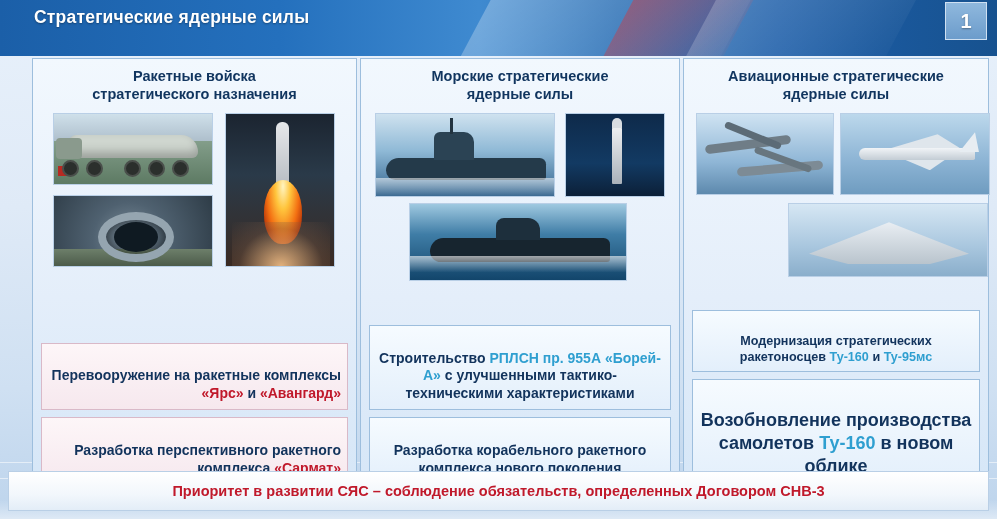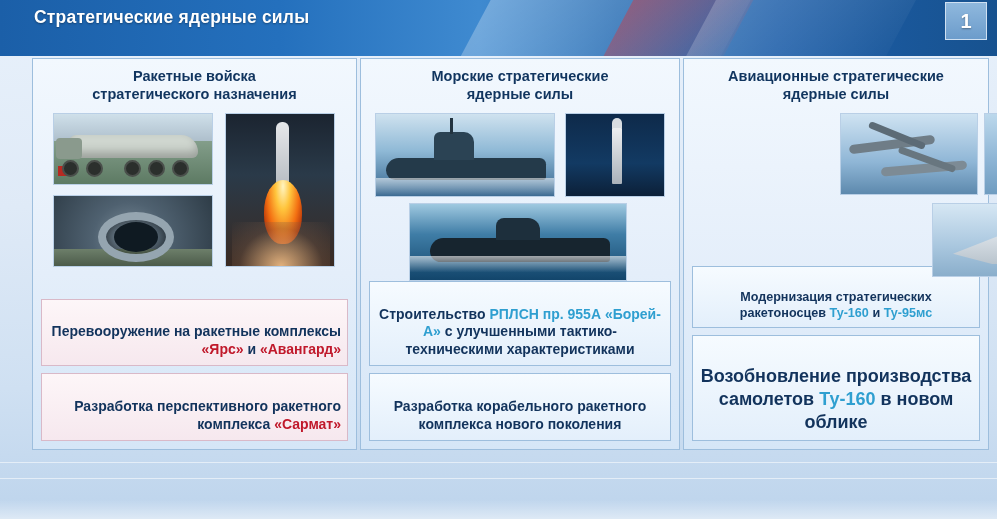--- a/index.html
+++ b/index.html
@@ -57,33 +57,33 @@
       linear-gradient(180deg, rgba(255,255,255,0) 0 96%, rgba(255,255,255,0.5) 100%);
     pointer-events: none;
   }
   .bg-stripe {
     position: absolute; left: 0; width: 997px; height: 1px;
     background: rgba(255,255,255,0.55);
   }
 
   
   .columns {
-    position: absolute; left: 8px; top: 58px; width: 981px; height: 392px;
+    position: absolute; left: 8px; top: 58px; width: 981px; height: 436px;
     display: flex; gap: 3px; padding-left: 24px;
   }
   .col {
     position: relative;
     border: 1px solid #9dbedd;
     background: linear-gradient(180deg, #f2f8fe 0%, #e4eefa 55%, #d5e6f7 100%);
     padding: 6px 8px 8px 8px;
     display: flex; flex-direction: column;
   }
   .col-1 { width: 325px; }
   .col-2 { width: 320px; }
-  .col-3 { width: 306px; align-items: center; }
+  .col-3 { width: 306px; }
 
   .col-title {
     text-align: center;
     font-size: 14.5px; font-weight: bold; color: #11355f;
     line-height: 1.25;
     margin: 2px 0 6px 0;
     white-space: pre-line;
   }
 
   .photo-zone { position: relative; flex: 1 1 auto; }
@@ -303,14 +303,17 @@
       </div>
       <div class="stmt blue" style="font-size:12.6px;">
         <span>Модернизация стратегических ракетоносцев </span><span class="cyan">Ту-160</span><span> и </span><span class="cyan">Ту-95мс</span>
       </div>
       <div class="stmt blue" style="font-size:18px;">
         <span>Возобновление производства самолетов </span><span class="cyan">Ту-160</span><span> в новом облике</span>
       </div>
     </div>
   </div>
 
+  <div class="banner">
+    <span class="txt">Приоритет в развитии СЯС – соблюдение обязательств, определенных Договором СНВ-3</span>
+  </div>
 
 </div>
 
 </body></html>

